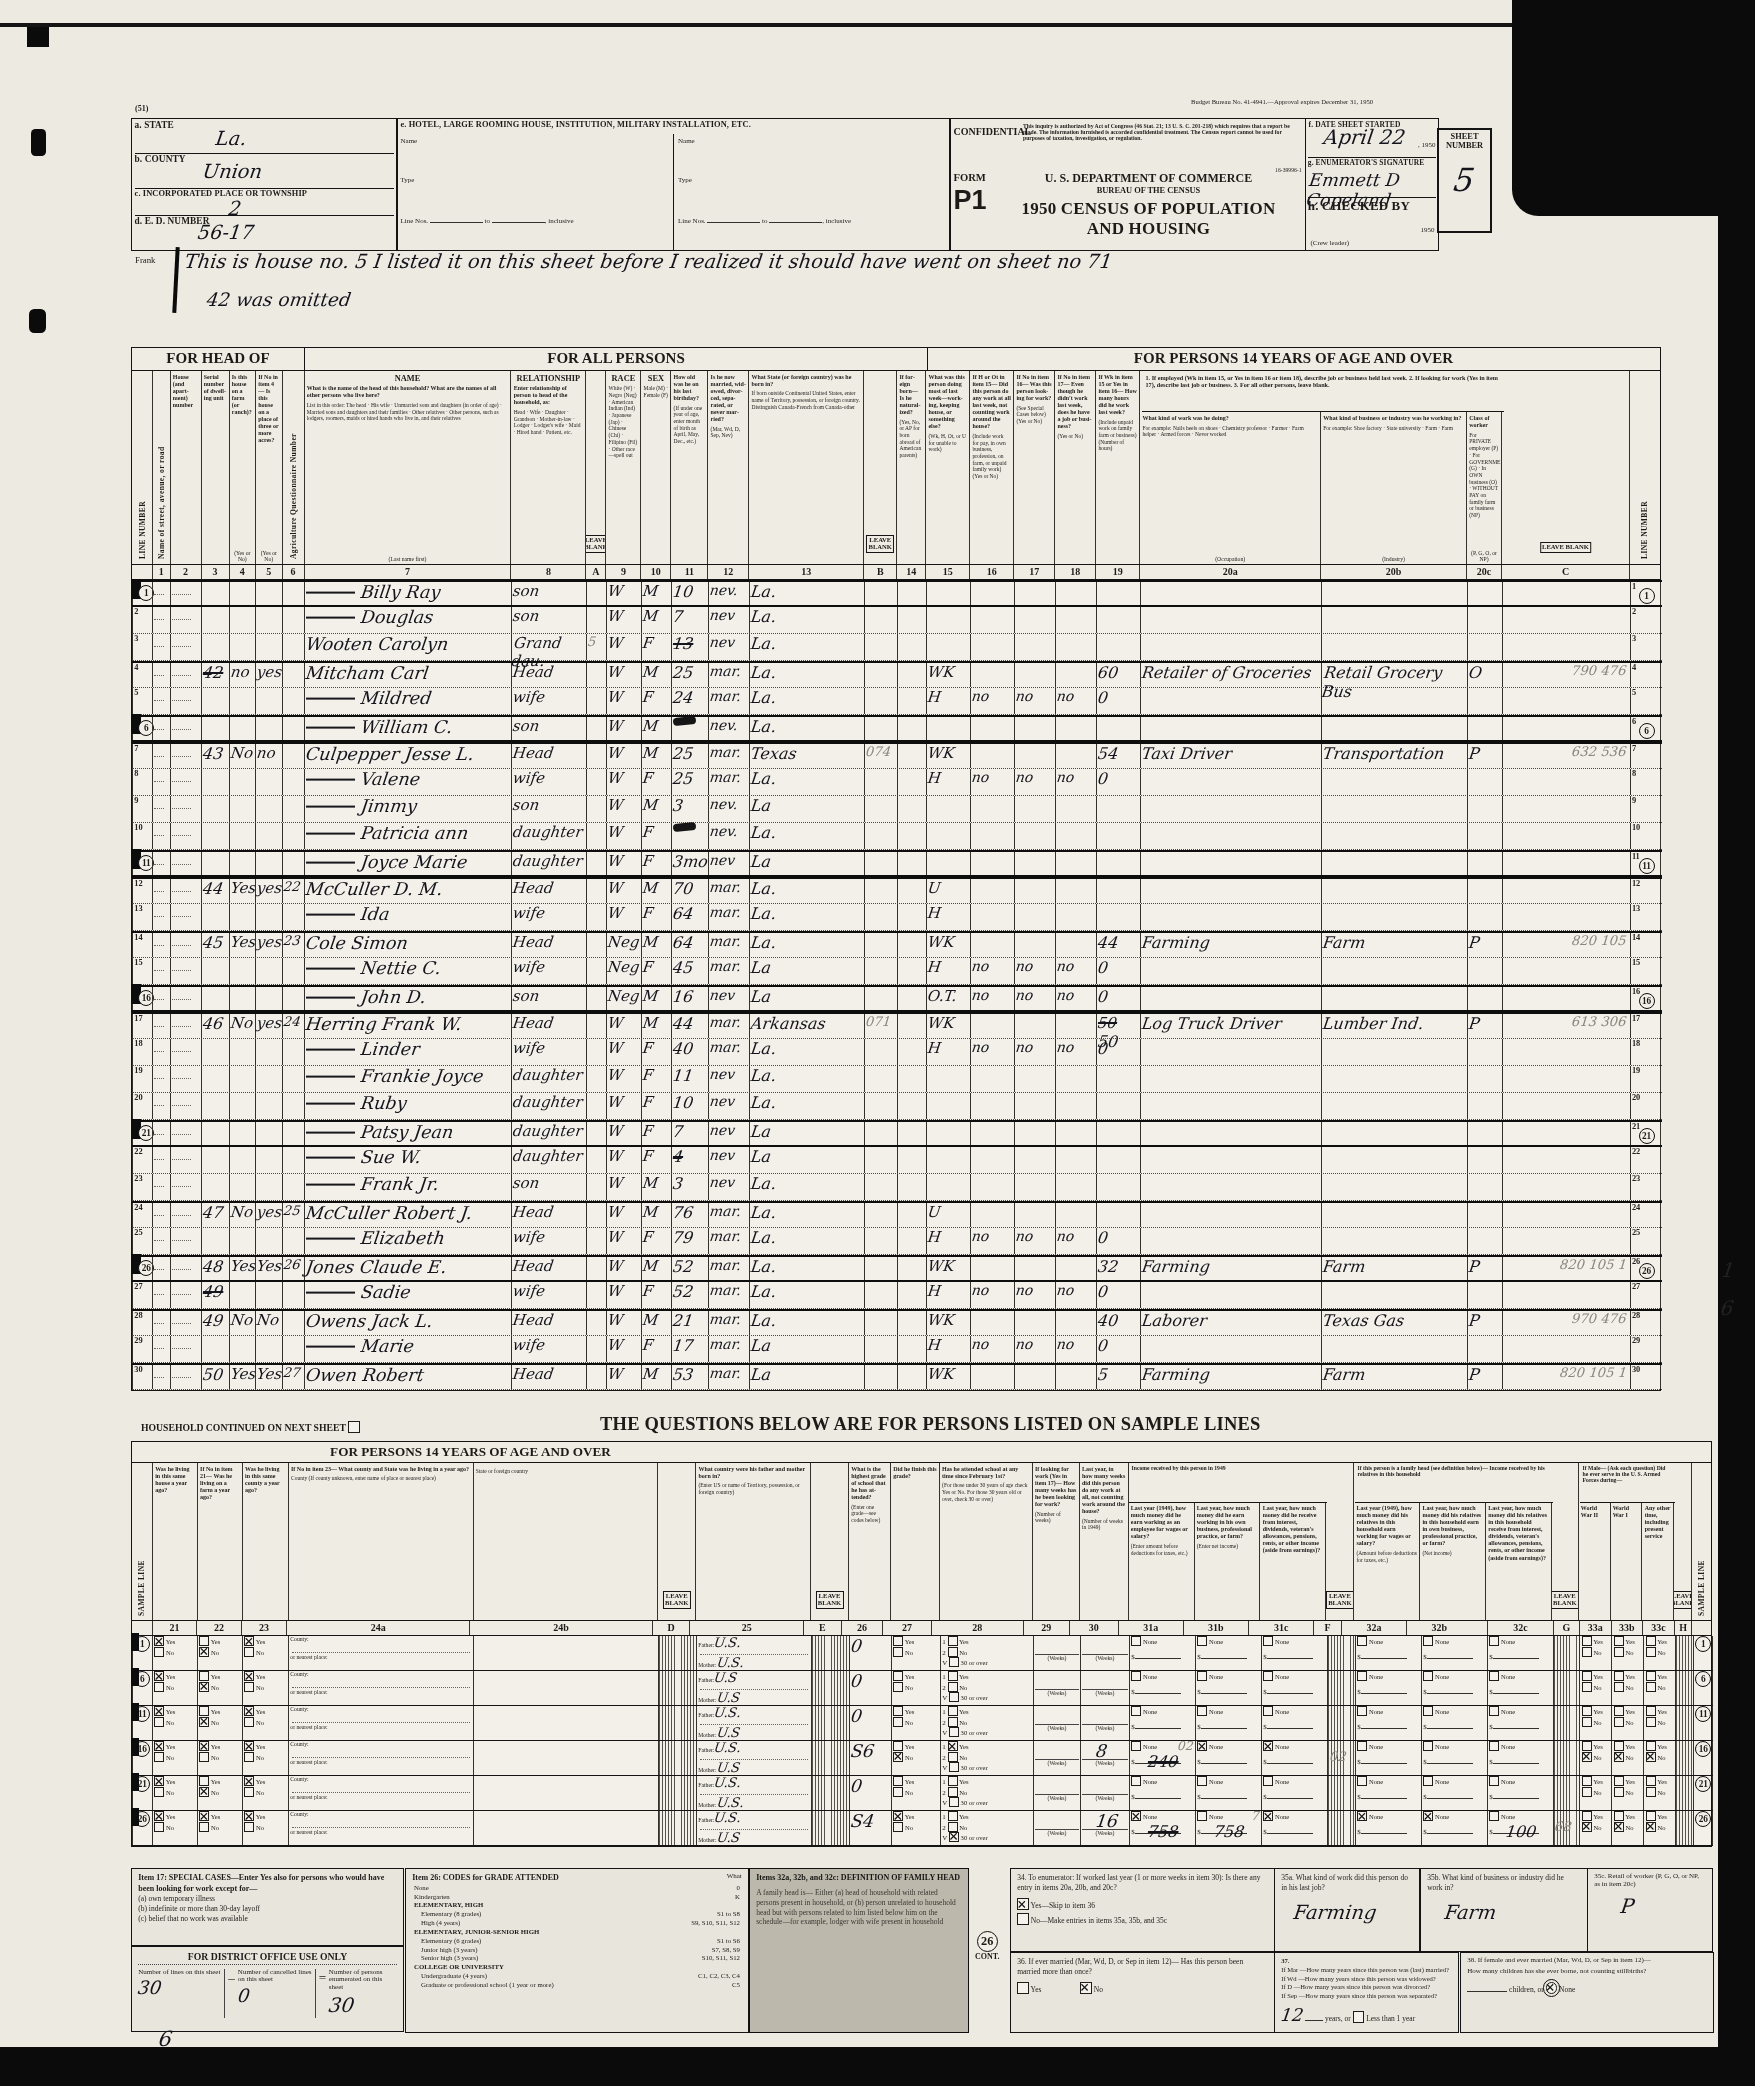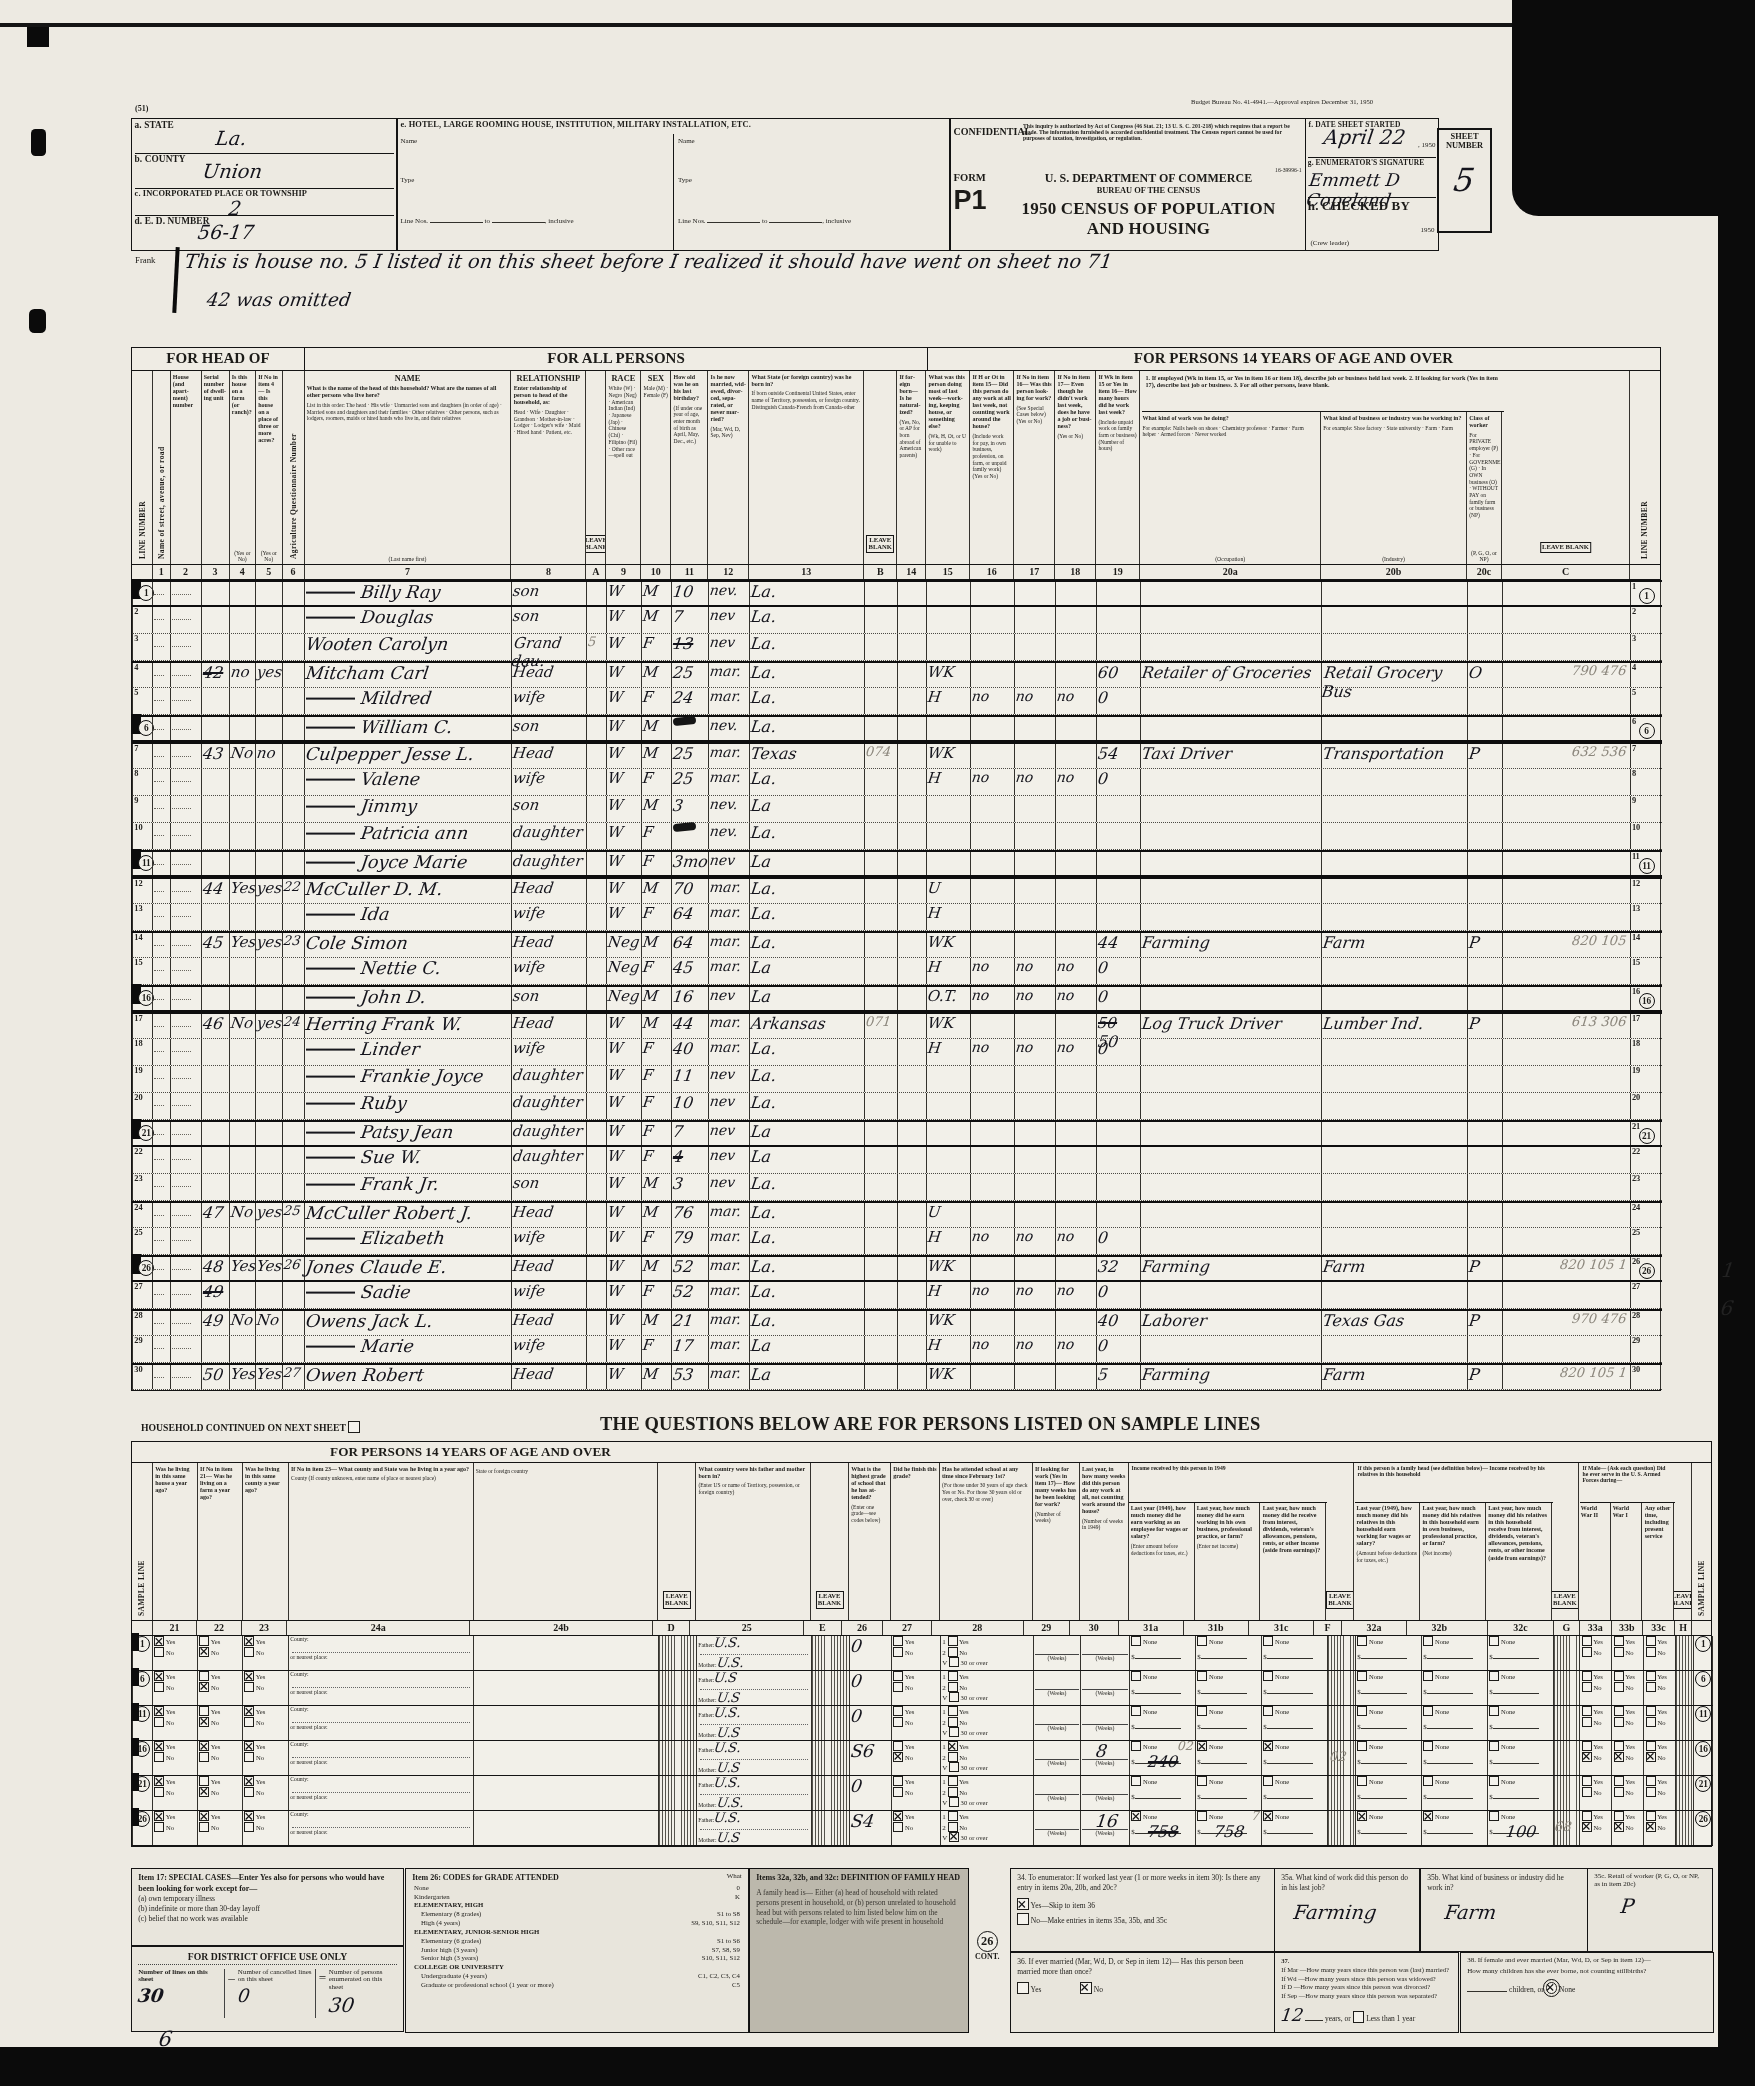--- a/index.html
+++ b/index.html
@@ -1847,21 +1847,21 @@
   <div class="fbox" style="left:131px;top:1868px;width:273px;height:78px;">
     <b class="bt">Item 17:  SPECIAL CASES—Enter Yes also for persons who would have been looking for work except for—</b>
     <div>(a) own temporary illness</div>
     <div>(b) indefinite or more than 30-day layoff</div>
     <div>(c) belief that no work was available</div>
   </div>
 
   <div class="fbox" style="left:131px;top:1946px;width:273px;height:86px;">
     <div style="text-align:center;font-weight:bold;font-size:9.7px;border-bottom:0.9px dotted #444;">FOR DISTRICT OFFICE USE ONLY</div>
     <div style="display:flex;margin-top:3.5px;">
-      <div style="width:88px;border-right:0.9px solid #444;padding-right:1.8px;font-weight:bold;">
+      <div style="width:88px;border-right:0.9px solid #444;padding-right:1.8px;">
         <div class="sm">Number of lines on this sheet</div>
         <div class="hw" style="font-size:18.5px;">30</div>
       </div>
       <div style="width:13.2px;text-align:center;font-size:13.2px;">–</div>
       <div style="width:79px;border-right:0.9px solid #444;padding-right:1.8px;">
         <div class="sm">Number of can­celled lines on this sheet</div>
         <div class="hw" style="font-size:18.5px;">0</div>
       </div>
       <div style="width:13.2px;text-align:center;font-size:13.2px;">=</div>
       <div style="width:71px;">

